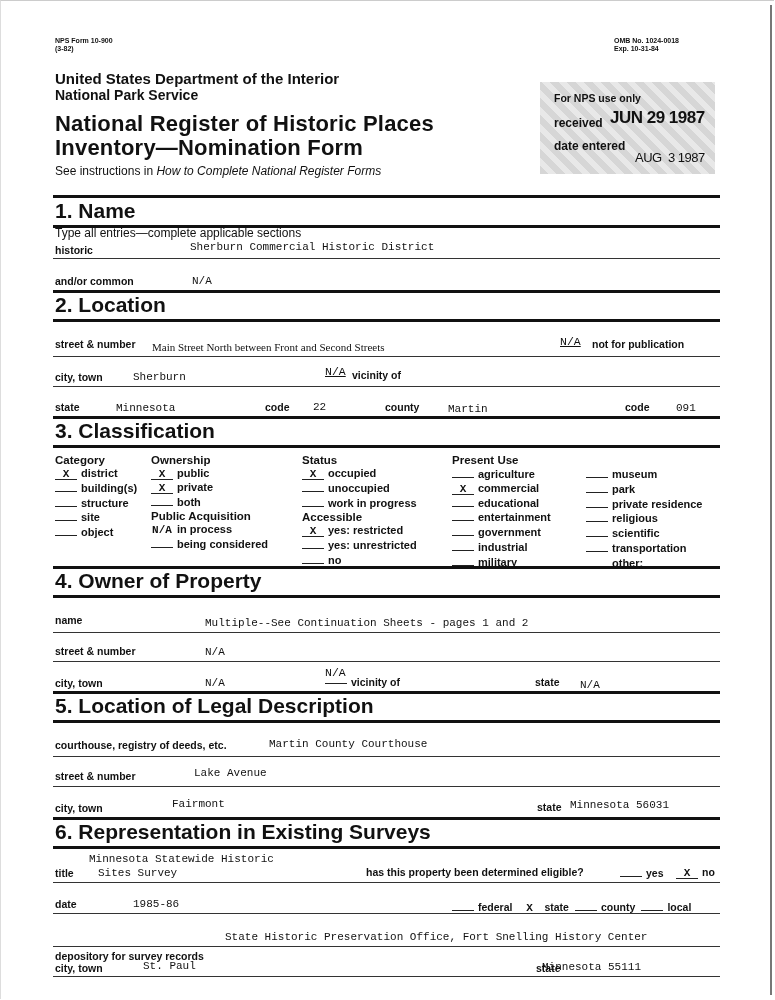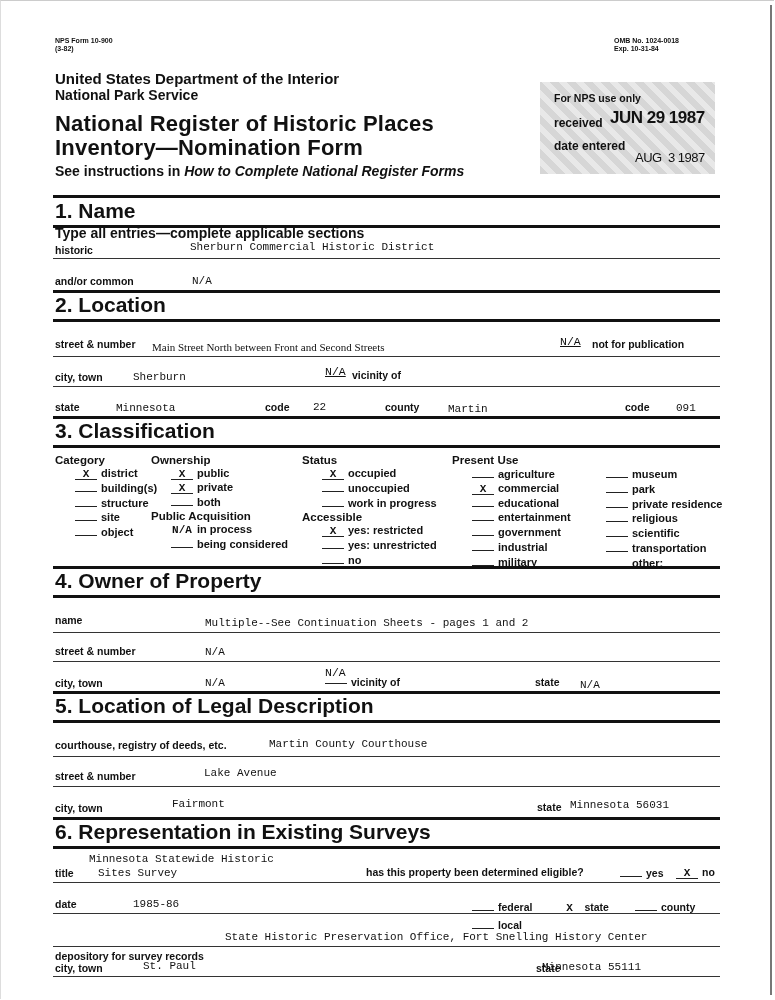--- a/index.html
+++ b/index.html
@@ -4,32 +4,32 @@
 <style>
   html, body { margin:0; padding:0; background:#fff; }
   body { width:775px; height:1000px; position:relative; overflow:hidden; font-family:"Liberation Sans", sans-serif; color:#111; }
   .frame { position:absolute; left:0; top:0; width:773px; height:998px; border-top:1px solid #ccc; border-left:1px solid #ddd; }
   .rightedge { position:absolute; left:770px; top:5px; width:2px; height:990px; background:#777; }
   .abs { position:absolute; }
   .tiny { font-size:7px; font-weight:bold; line-height:8px; }
   .dept { font-size:15px; font-weight:bold; line-height:16px; }
   .nps { font-size:14px; font-weight:bold; line-height:16px; }
   .title { font-size:22px; font-weight:900; line-height:25px; letter-spacing:0.2px; }
-  .instr { font-size:14px; font-weight:bold; line-height:13px; }
+  .instr { font-size:12px; font-weight:normal; line-height:13px; }
   .instr i { font-style:italic; }
   .hr-thick { position:absolute; left:53px; width:667px; height:3px; background:#111; }
   .hr-thin { position:absolute; left:53px; width:667px; height:1px; background:#333; }
   .sec { position:absolute; left:55px; font-size:21px; font-weight:900; line-height:24px; }
   .lbl { position:absolute; font-size:10.5px; font-weight:bold; line-height:12px; }
   .val { position:absolute; font-family:"Liberation Mono", monospace; font-size:11px; line-height:14px; }
   .stamp { position:absolute; left:540px; top:82px; width:175px; height:92px;
     background: repeating-linear-gradient(45deg,#d6d6d6 0 6px,#e8e8e8 6px 12px); }
   .stamp .l { position:absolute; font-weight:bold; }
   .cls-h { font-size:11.5px; font-weight:bold; line-height:13px; }
-  .cls-i { font-size:11px; font-weight:bold; line-height:13.8px; white-space:nowrap;margin-left:20px; }
+  .cls-i { font-size:11px; font-weight:bold; line-height:13.8px; white-space:nowrap; }
   .blank { display:inline-block; width:22px; border-bottom:1px solid #222; text-align:center; font-family:"Liberation Mono", monospace; font-size:11px; line-height:10px; height:10px; margin-right:4px; vertical-align:baseline; }
 </style>
 </head>
 <body>
 
 <div class="frame"></div>
 <div class="rightedge"></div>
 
 <div class="abs tiny" style="left:55px;top:37px;">NPS Form 10-900</div>
 <div class="abs tiny" style="left:55px;top:45px;">(3-82)</div>
@@ -156,21 +156,21 @@
 <div class="lbl" style="left:535px;top:676px;">state</div>
 <div class="val" style="left:580px;top:678px;">N/A</div>
 
 <div class="hr-thick" style="top:691px;"></div>
 <div class="sec" style="top:694px;">5.  Location of Legal Description</div>
 <div class="hr-thick" style="top:720px;"></div>
 <div class="lbl" style="left:55px;top:739px;">courthouse, registry of deeds, etc.</div>
 <div class="val" style="left:269px;top:737px;">Martin County Courthouse</div>
 <div class="hr-thin" style="top:756px;"></div>
 <div class="lbl" style="left:55px;top:770px;">street &amp; number</div>
-<div class="val" style="left:204px;top:766px;">Lake Avenue</div>
+<div class="val" style="left:194px;top:766px;">Lake Avenue</div>
 <div class="hr-thin" style="top:786px;"></div>
 <div class="lbl" style="left:55px;top:802px;">city, town</div>
 <div class="val" style="left:172px;top:797px;">Fairmont</div>
 <div class="lbl" style="left:537px;top:801px;">state</div>
 <div class="val" style="left:570px;top:798px;">Minnesota 56031</div>
 
 <div class="hr-thick" style="top:817px;"></div>
 <div class="sec" style="top:820px;">6.  Representation in Existing Surveys</div>
 <div class="hr-thick" style="top:846px;"></div>
 <div class="val" style="left:89px;top:852px;">Minnesota Statewide Historic</div>

